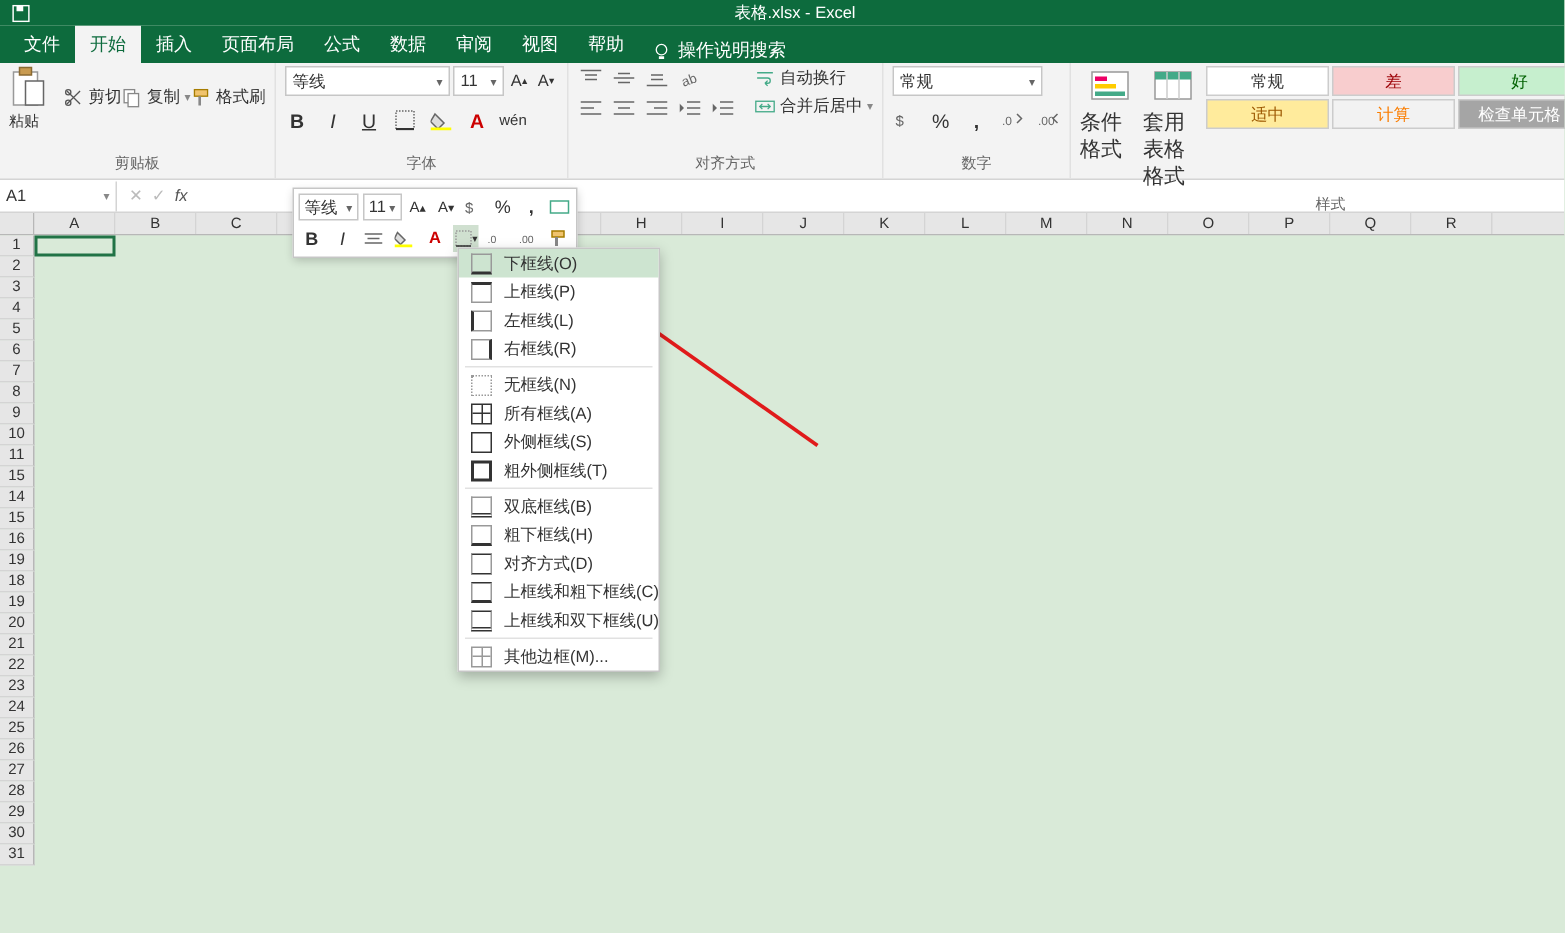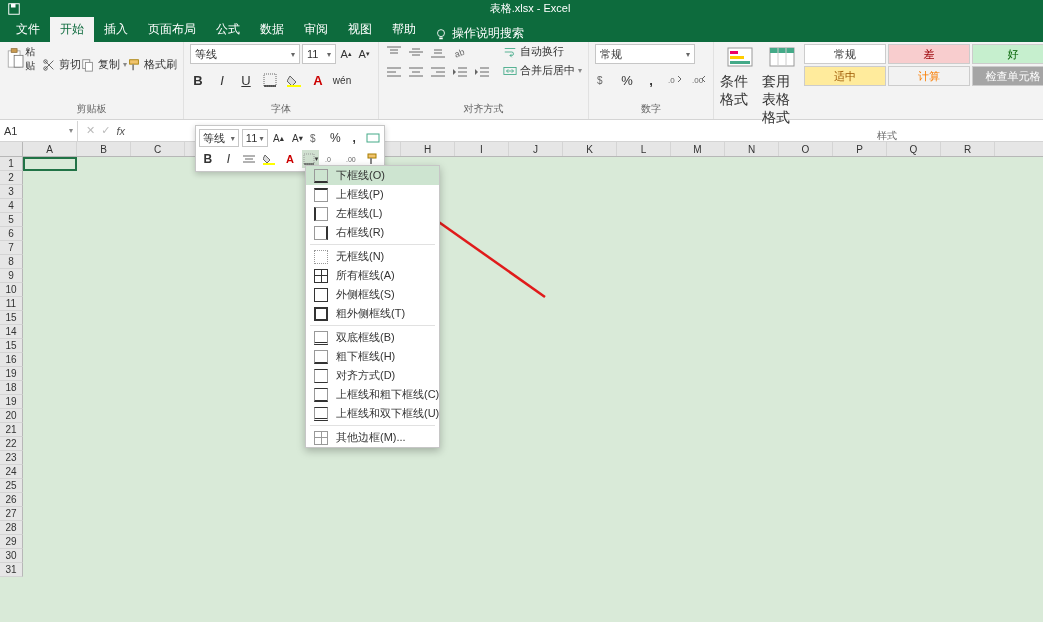--- a/index.html
+++ b/index.html
@@ -17,21 +17,21 @@
 .search-help { display: flex; align-items: center; color: #fff; margin-left: 8px; font-size: 12px; gap: 4px; }
 .bulb { width: 14px; height: 14px; }
 
 
 .ribbon { height: 78px; background: #f3f3f3; border-bottom: 1px solid #d4d4d4; display: flex; }
 .group { border-right: 1px solid #e1e1e1; padding: 2px 6px 0 6px; display: flex; flex-direction: column; justify-content: space-between; }
 .group-label { text-align: center; font-size: 10px; color: #666; padding: 2px 0 3px; }
 .group-content { display: flex; align-items: flex-start; gap: 2px; flex: 1; }
 
 
-.clip-main { display: flex; flex-direction: row; align-items: center; width: 34px; }
+.clip-main { display: flex; flex-direction: column; width: 34px; }
 .clip-side { display: flex; gap: 0; font-size: 11px; margin-top: 12px; }
 .clip-item { display: flex; align-items: center; gap: 3px; padding: 1px 0; white-space: nowrap; }
 .sm-icon { width: 14px; height: 14px; }
 
 
 .font-row { display: flex; align-items: center; gap: 2px; }
 .font-combo { height: 20px; border: 1px solid #c6c6c6; background: #fff; font-size: 11px; padding: 0 4px; display: flex; align-items: center; }
 .font-name { width: 110px; }
 .font-size { width: 34px; }
 .drop-arrow { font-size: 8px; color: #666; margin-left: auto; }

